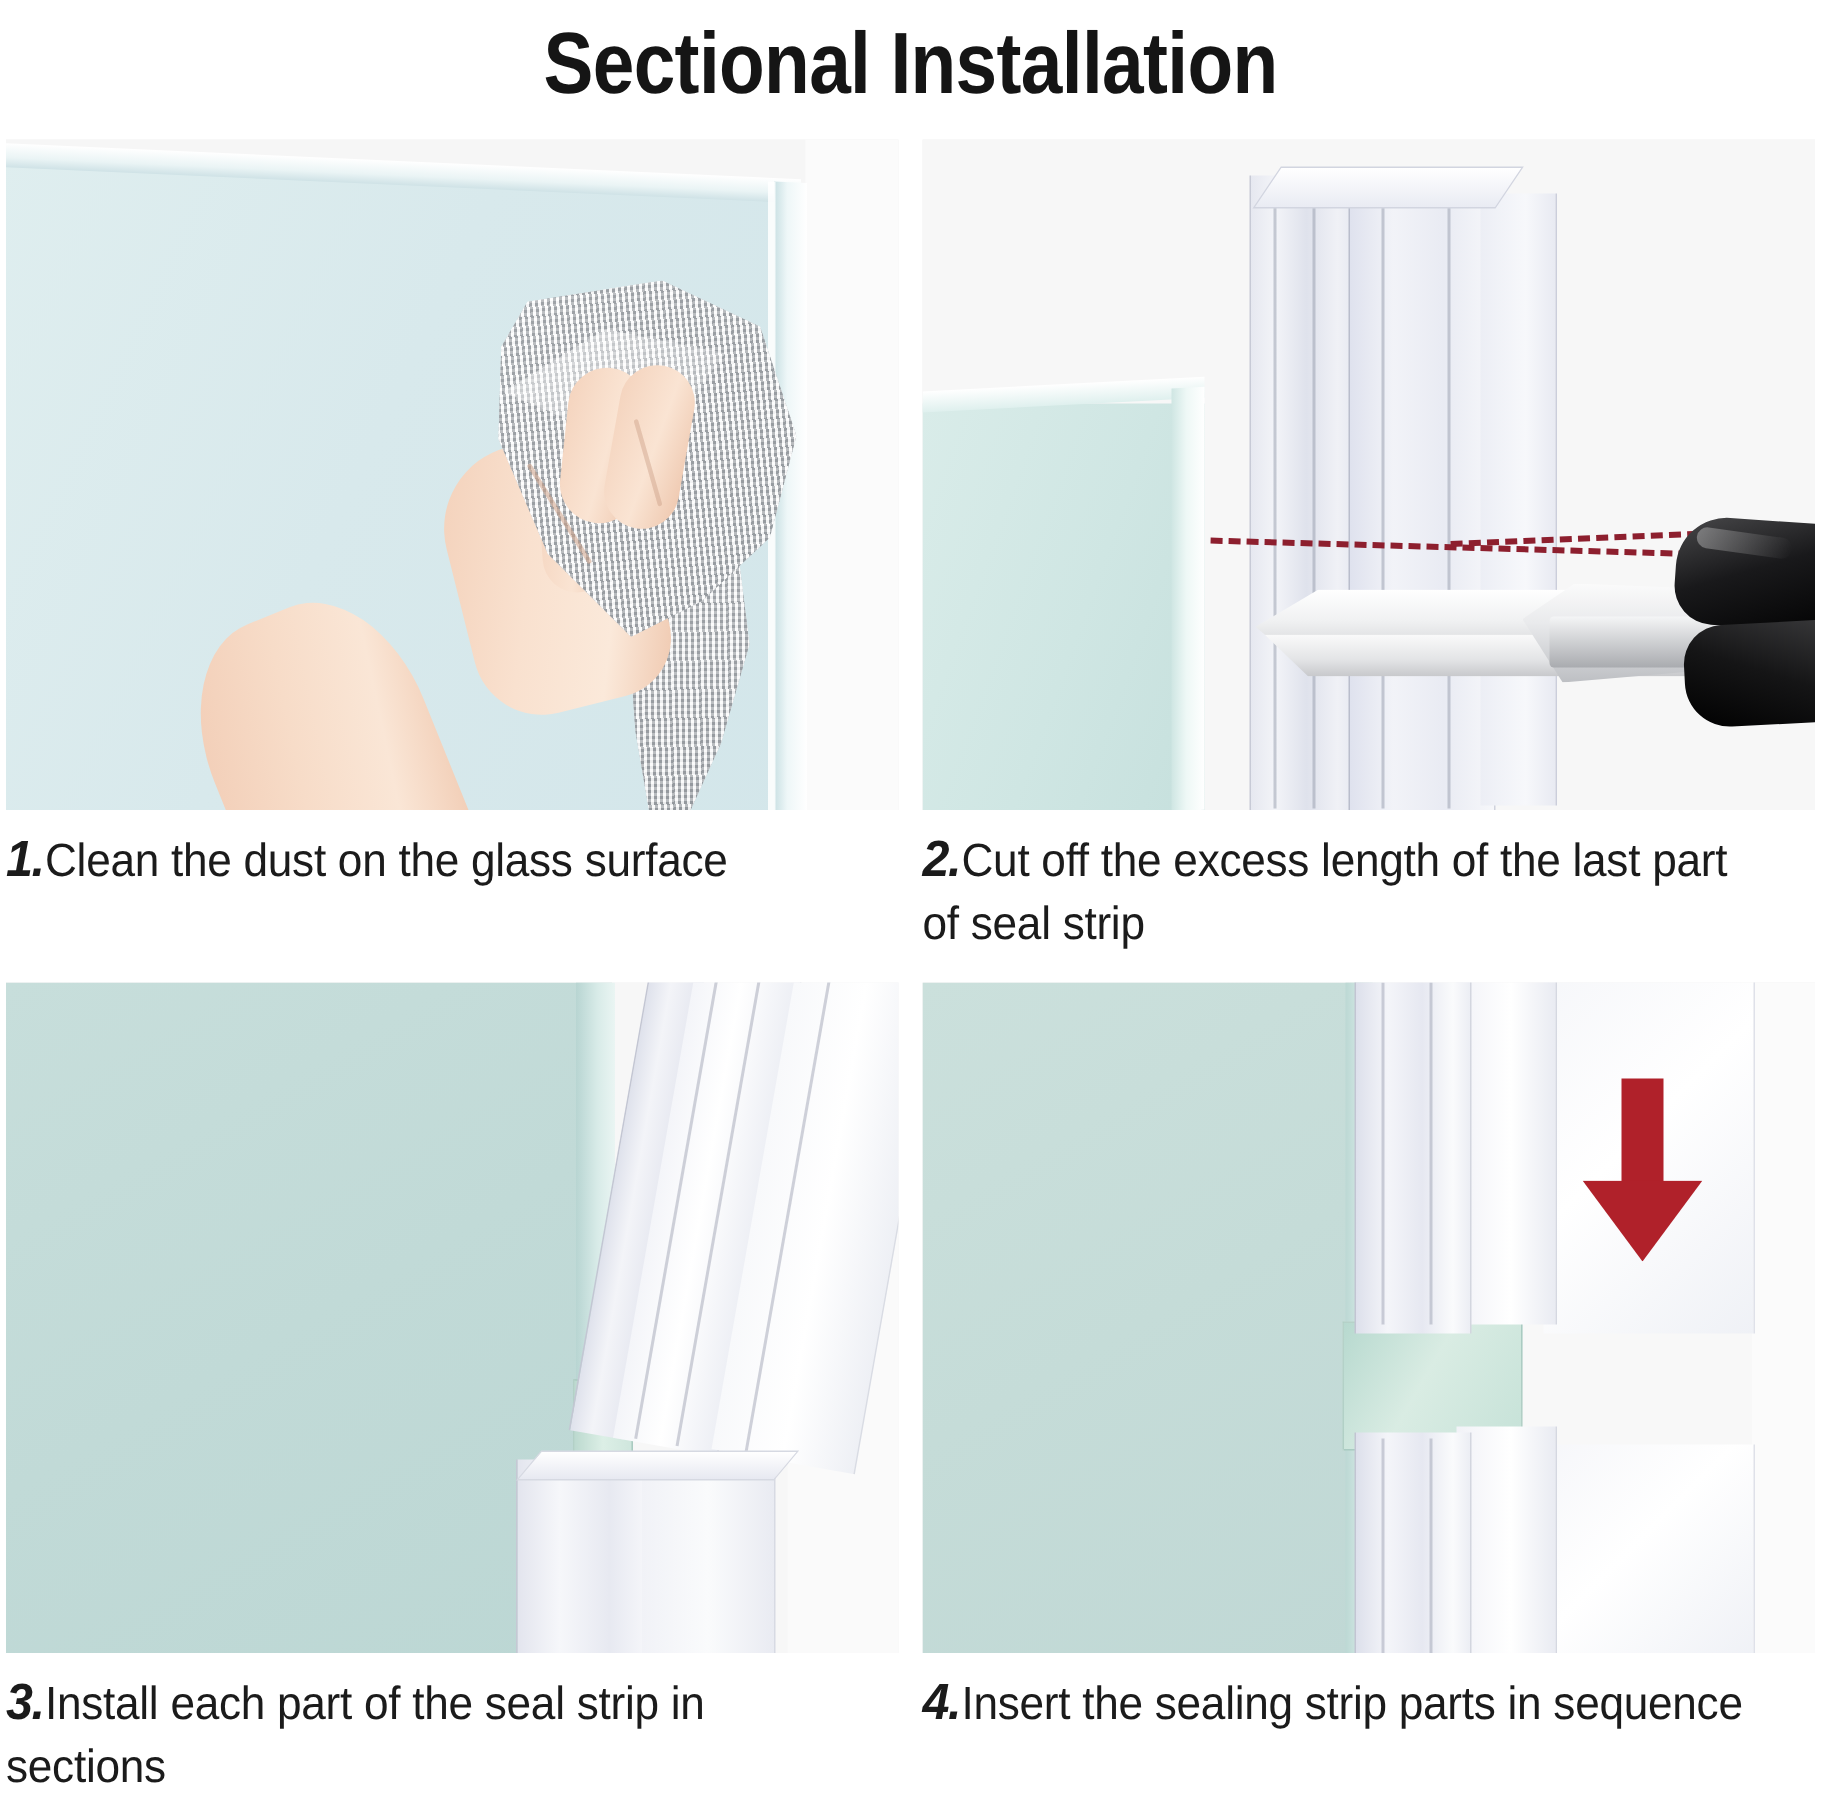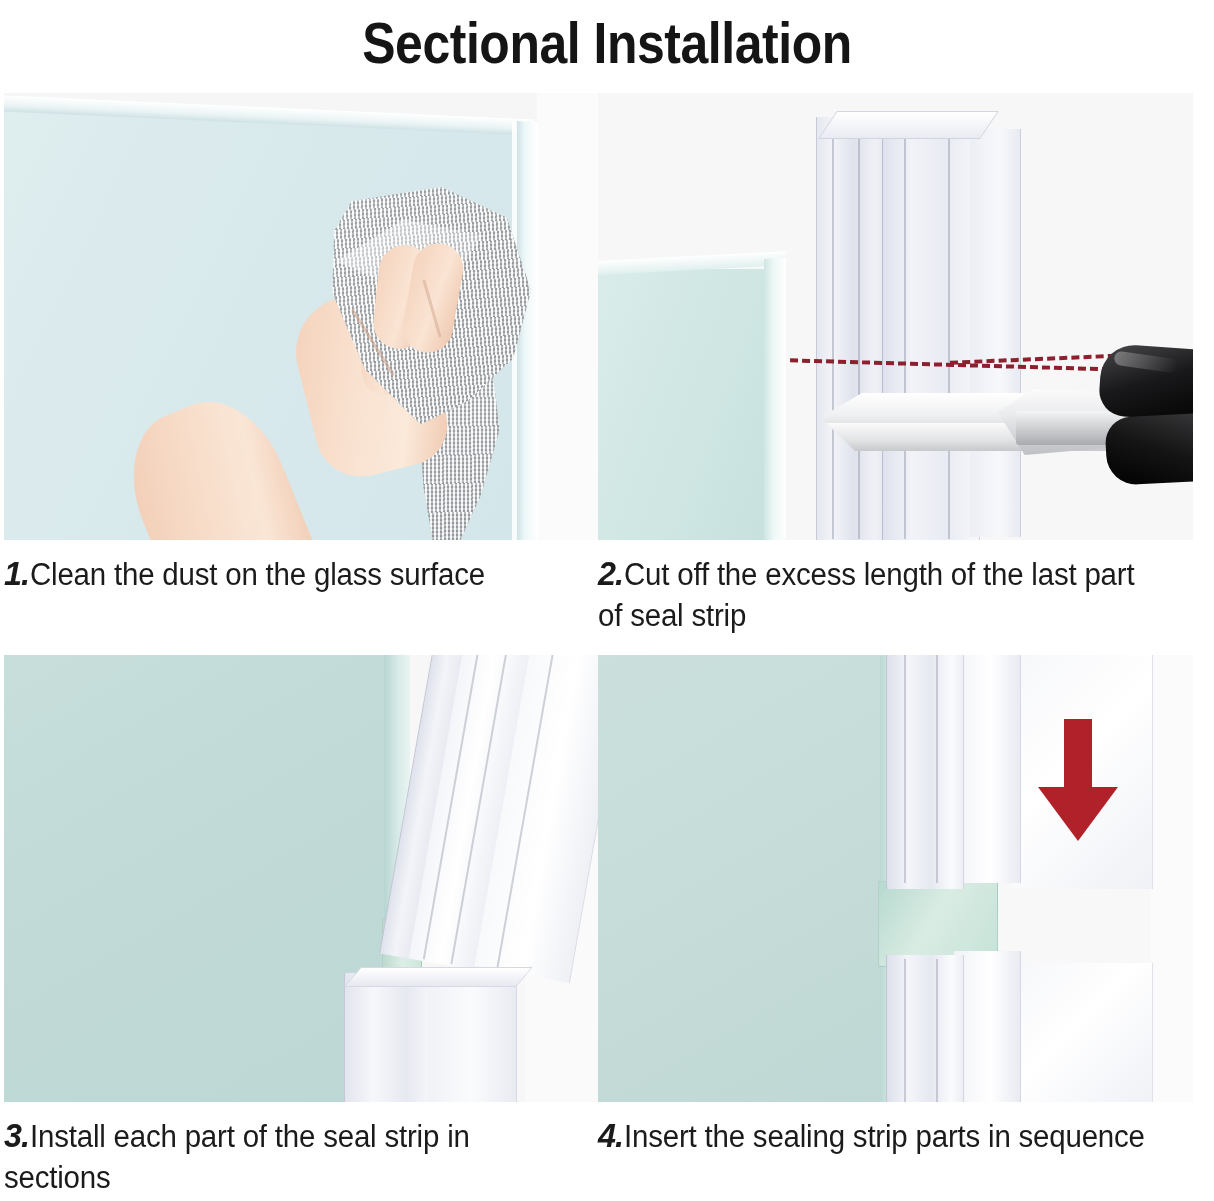--- a/index.html
+++ b/index.html
@@ -40,21 +40,21 @@
     left: 0;
     top: 86px;
     width: 1214px;
     height: 1115px;
   }
   .step {
     position: absolute;
     width: 595px;
   }
   .step.col-left  { left: 4px; }
-  .step.col-right { right: 21px; margin-left: 46px; }
+  .step.col-right { right: 4px; margin-left: 46px; }
   .step.row-top    { top: 7px;   }
   .step.row-bottom { top: 569px; }
 
   .step-figure {
     position: relative;
     width: 595px;
     height: 447px;
     overflow: hidden;
     background: #f4f4f4;
   }

